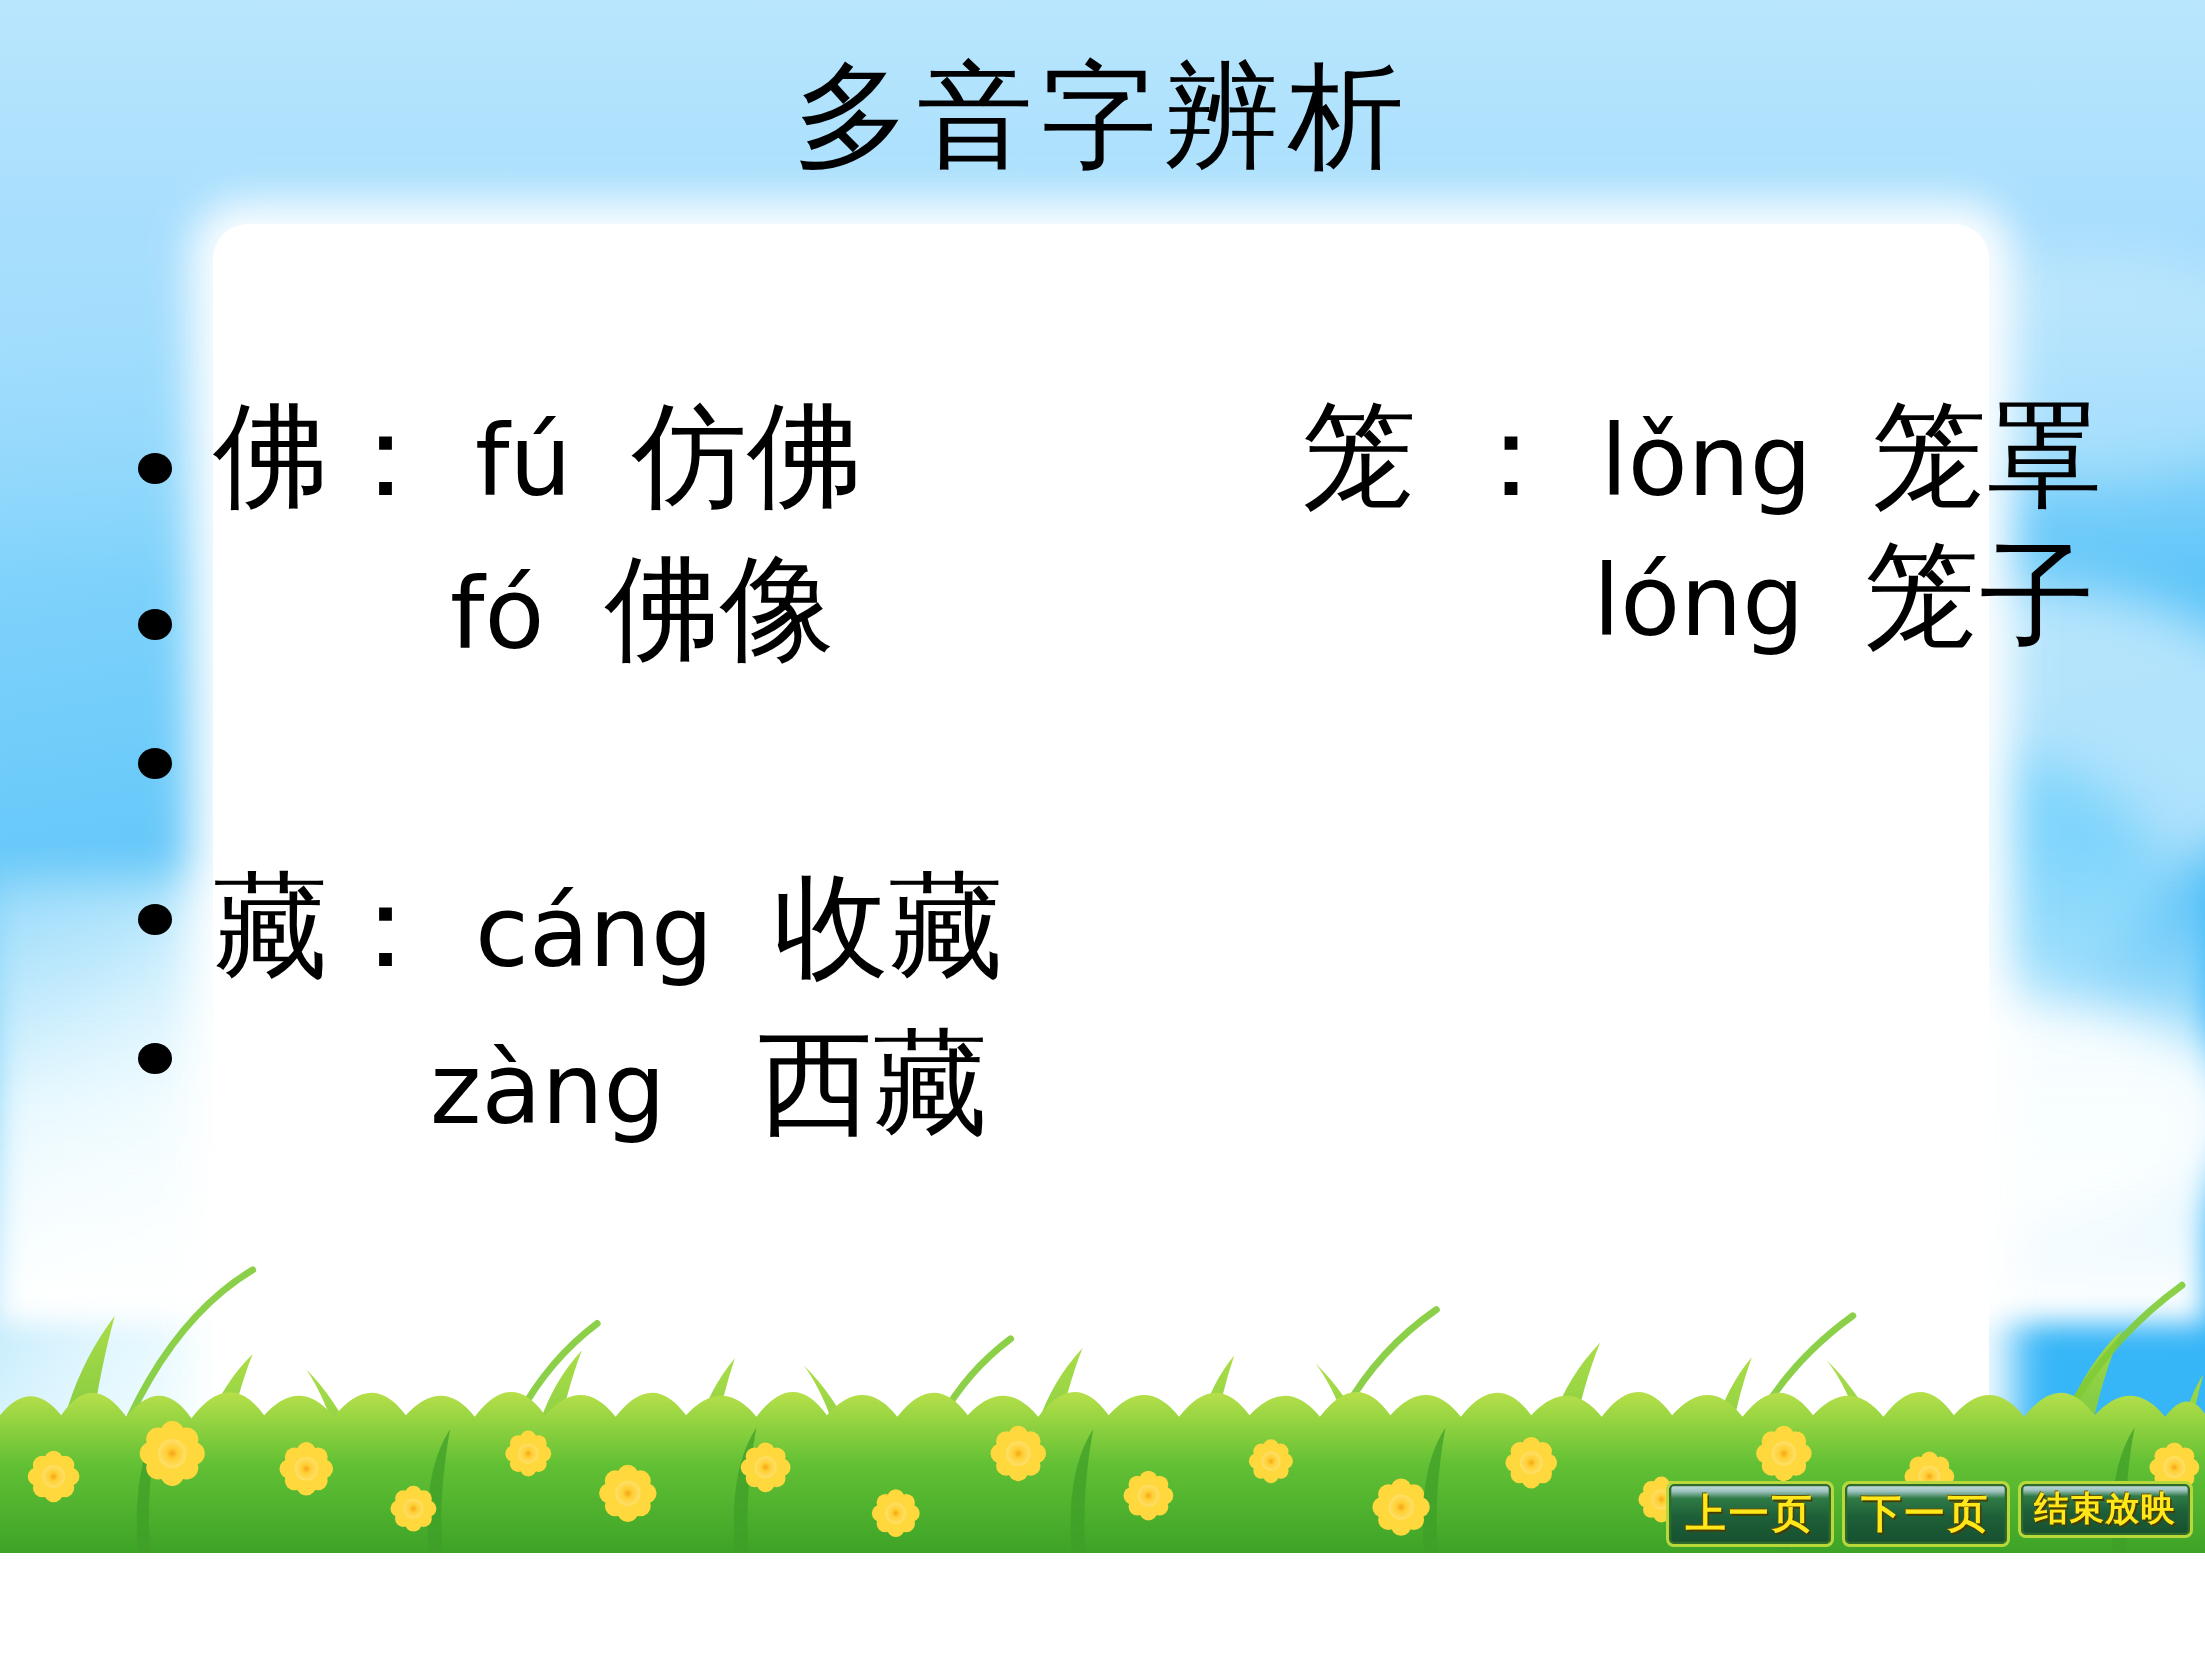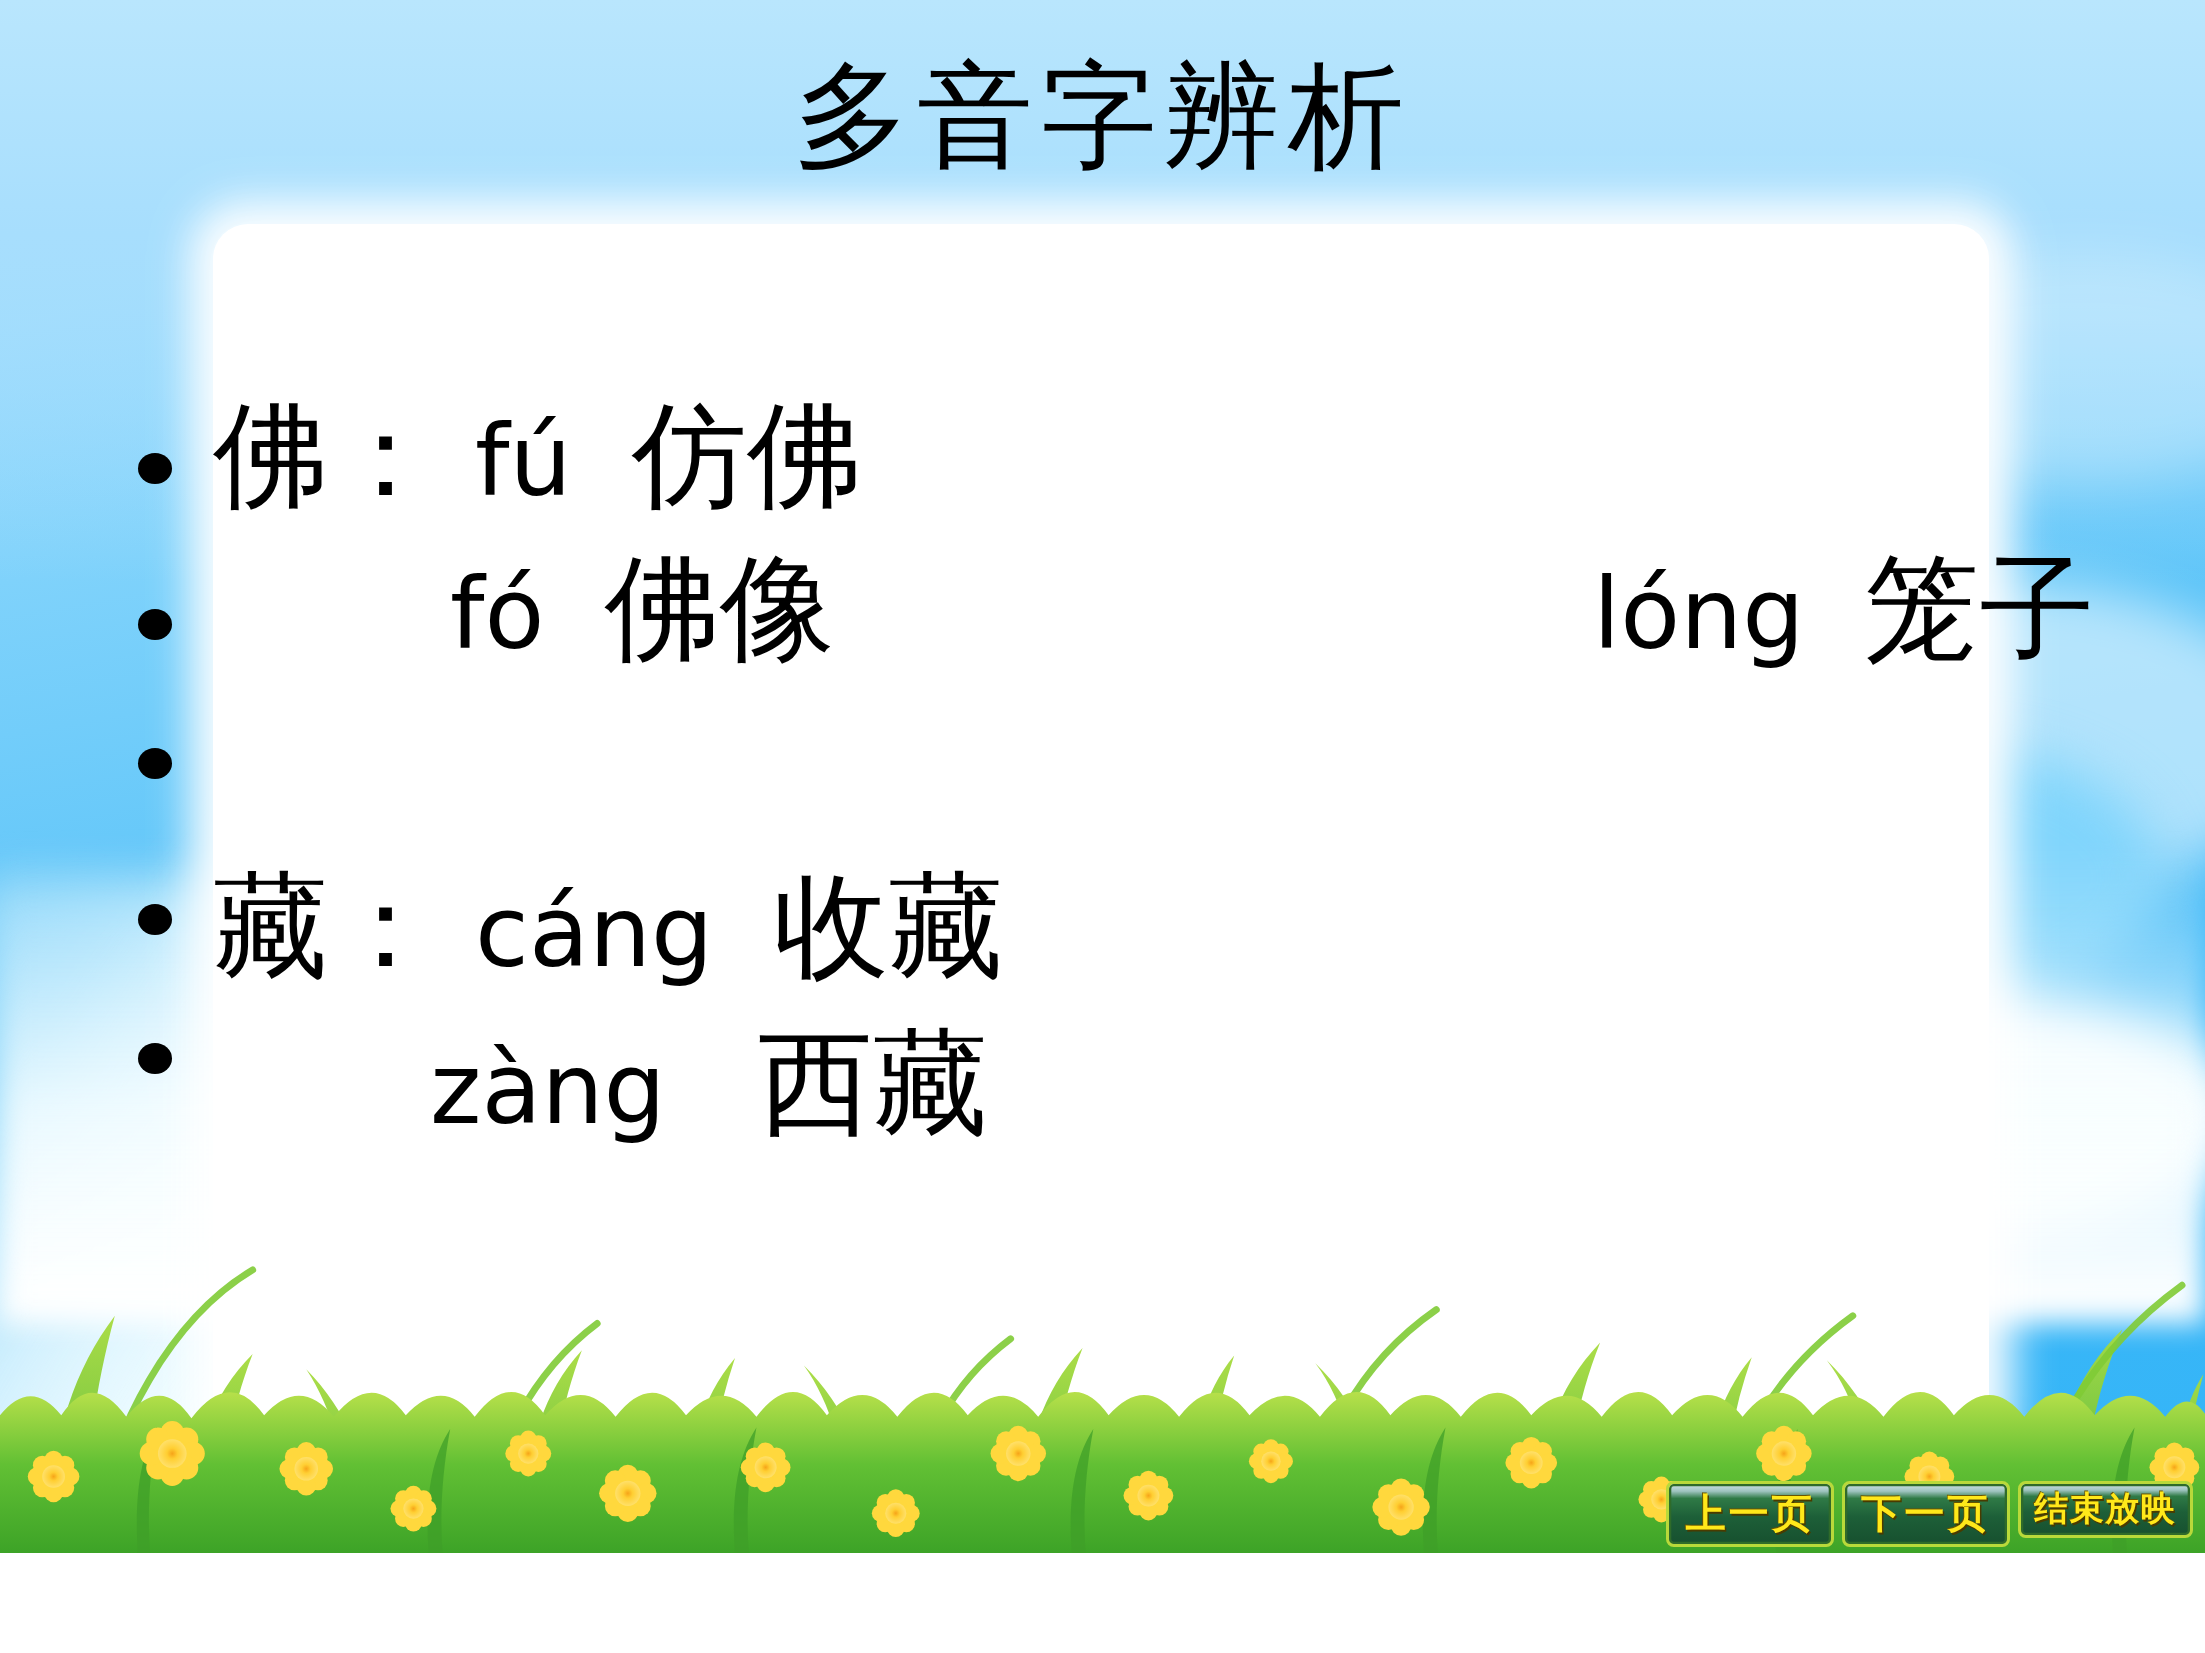--- a/index.html
+++ b/index.html
@@ -141,22 +141,25 @@
   </div>
 
   <div class="row" style="left:450px;top:551px">
     <span class="py">fó</span><span class="sp-md"></span><span class="hz">佛像</span>
   </div>
 
   <div class="row" style="left:430px;top:1026px">
     <span class="py">zàng</span><span class="sp-lg"></span><span class="hz">西藏</span>
   </div>
 
-
-  <div class="row" style="left:1593px;top:551px">
+  <div class="row" style="left:1302px;top:398px">
+    <span class="hz">笼 ：</span><span class="sp-sm"></span><span class="py">lǒng</span><span class="sp-md"></span><span class="hz">笼罩</span>
+  </div>
+
+  <div class="row" style="left:1593px;top:538px">
     <span class="py">lóng</span><span class="sp-md"></span><span class="hz">笼子</span>
   </div>
 
   <div class="grass-wrap">
     <svg class="grass-svg" viewBox="0 0 2880 430" preserveAspectRatio="none">
       <defs>
         <linearGradient id="gmain" x1="0" y1="0" x2="0" y2="1">
           <stop offset="0%" stop-color="#b7e04a"></stop>
           <stop offset="45%" stop-color="#62c034"></stop>
           <stop offset="100%" stop-color="#3da327"></stop>

